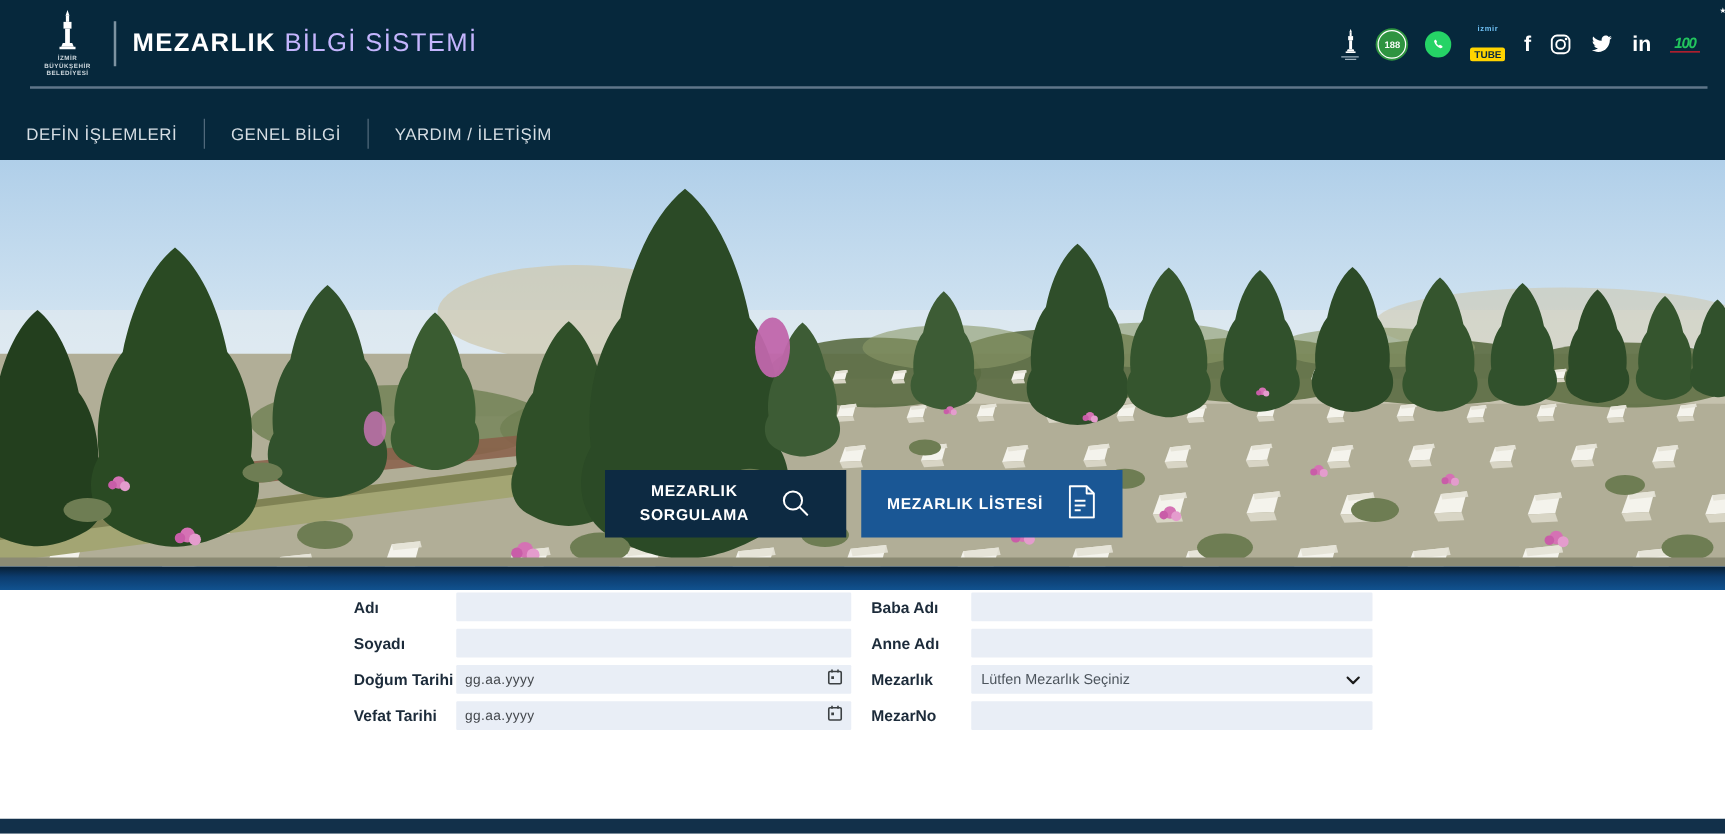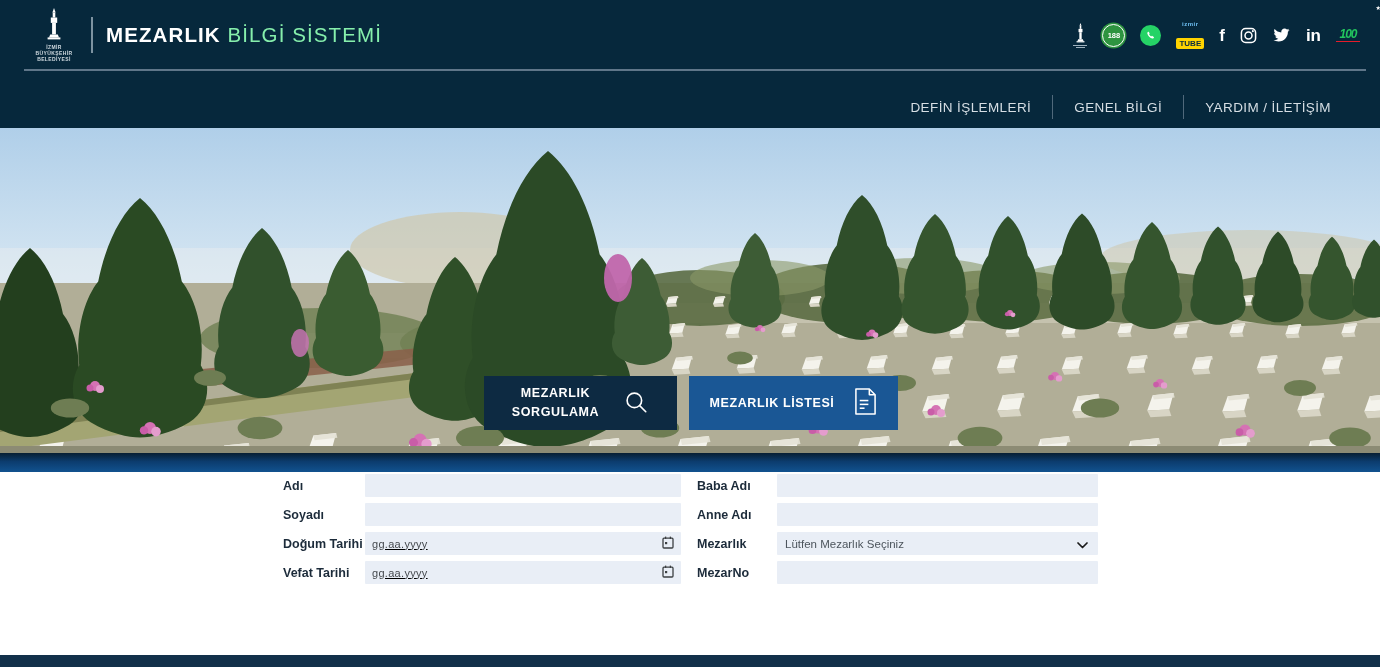--- a/index.html
+++ b/index.html
@@ -12,21 +12,21 @@
   .header-top { height:70px; display:flex; align-items:center; padding:0 20px 0 28px; }
   .header-sep { position:absolute; left:24px; right:14px; top:69px; height:2px; background:#5f7689; }
   .brand { display:flex; align-items:center; }
   .logo-block { display:flex; flex-direction:column; align-items:center; width:52px; }
   .logo-block svg { display:block; }
   .logo-caption { text-align:center; color:#cfd9df; font-size:5px; font-weight:700;
                   letter-spacing:.4px; line-height:1.25; margin-top:2px; }
   .brand-divider { width:2px; height:36px; background:#93a6b3; opacity:.85; margin:0 13px 0 11px; }
   .brand-title { color:#fff; font-size:20.5px; letter-spacing:1.1px; white-space:nowrap; }
   .brand-title .b { font-weight:800; }
-  .brand-title .l { font-weight:300; color:#86efac; }
+  .brand-title .l { font-weight:300; color:#c4b5fd; }
 
   .social { margin-left:auto; display:flex; align-items:center; gap:15px; }
   .soc { display:flex; flex-direction:column; align-items:center; justify-content:center;
          text-decoration:none; cursor:pointer; }
   .mini-cap { width:14px; height:1px; background:#9fb2bf; margin-top:1px; }
   .mini-cap.short { width:9px; }
   .badge188 { width:23px; height:23px; border-radius:50%; background:#2e9440; border:1.5px solid #fff;
               box-shadow:0 0 0 1.5px #2e9440; color:#fff; font-size:7.5px; font-weight:800;
               display:flex; align-items:center; justify-content:center; }
   .wa { width:21px; height:21px; border-radius:50%; background:#25d366;
@@ -34,21 +34,21 @@
   .tube-top { font-size:6px; font-weight:800; color:#6fc1f5; letter-spacing:.5px; line-height:1; }
   .tube-bot { background:#ffd400; color:#0a2a3f; font-size:8px; font-weight:800;
               padding:1px 3px; border-radius:2px; line-height:1.2; margin-top:11px; }
   .fb { color:#fff; font-size:17px; font-weight:800; line-height:1; }
   .li { color:#fff; font-size:17px; font-weight:700; line-height:1; }
   .cent { position:relative; color:#22c55e; font-size:12px; font-weight:800; font-style:italic;
           line-height:1; letter-spacing:-1px; }
   .cent-star { position:absolute; right:-1px; top:4px; color:#fff; font-size:6px; font-style:normal; }
   .cent-bar { width:24px; height:1.5px; background:#e51c2a; margin-top:1px; }
 
-  nav { height:74px; display:flex; justify-content:flex-end; align-items:center; padding-right:28px; }
+  nav { height:74px; display:flex; justify-content:flex-start; align-items:center; padding-right:28px; }
   nav a { color:#d6dee4; font-size:13.5px; letter-spacing:.4px; text-decoration:none;
           padding:0 21px; cursor:pointer; white-space:nowrap; }
   .nav-div { width:1px; height:24px; background:#50697b; }
 
   
   .hero { position:relative; height:325px; flex:0 0 auto; overflow:hidden; background:#b5d2ea; }
   .hero svg.scene { display:block; width:1380px; height:325px; }
   .tabs { position:absolute; left:484px; top:248px; display:flex; gap:12px; }
   .tab { display:flex; align-items:center; justify-content:center; border:none; color:#fff;
          font-family:inherit; cursor:pointer; height:54px; }
@@ -60,21 +60,21 @@
   .blue-strip { height:19px; flex:0 0 auto;
                 background:linear-gradient(180deg,#081e32 0%,#0c3c6e 45%,#11528f 100%); }
 
   
   .form-area { background:#fff; height:183px; flex:0 0 auto; padding-top:2px; }
   .form-grid { display:grid; grid-template-columns:82px 316px 96px 321px; row-gap:6px;
                margin-left:283px; align-items:center; width:831px; }
   .form-grid label { font-size:12.5px; font-weight:700; color:#1c2b3a; white-space:nowrap; }
   .cell-label-r { padding-left:16px; }
   .input { height:23px; background:#e9eef6; border-radius:1px; display:flex; align-items:center; cursor:text; }
-  .input.date { justify-content:space-between; padding:0 7px 0 7px; cursor:default;text-decoration:underline; }
+  .input.date { justify-content:space-between; padding:0 7px 0 7px; cursor:default; }
   .date-ph { font-size:11px; color:#45494e; letter-spacing:.3px; }
   .input.select { justify-content:space-between; padding:0 10px 0 8px; cursor:pointer; }
   .select-val { font-size:11.5px; color:#4d555d; }
   .actions { display:flex; justify-content:center; gap:7px; margin-top:20px; }
   .btn { width:98px; height:34px; background:#14497e; color:#fff; border:none; cursor:pointer;
          font-family:inherit; font-weight:700; font-size:13px; letter-spacing:.4px; }
 
   footer { height:12px; flex:0 0 auto; background:#12304a; margin-top:auto; }
 </style>
 </head>

